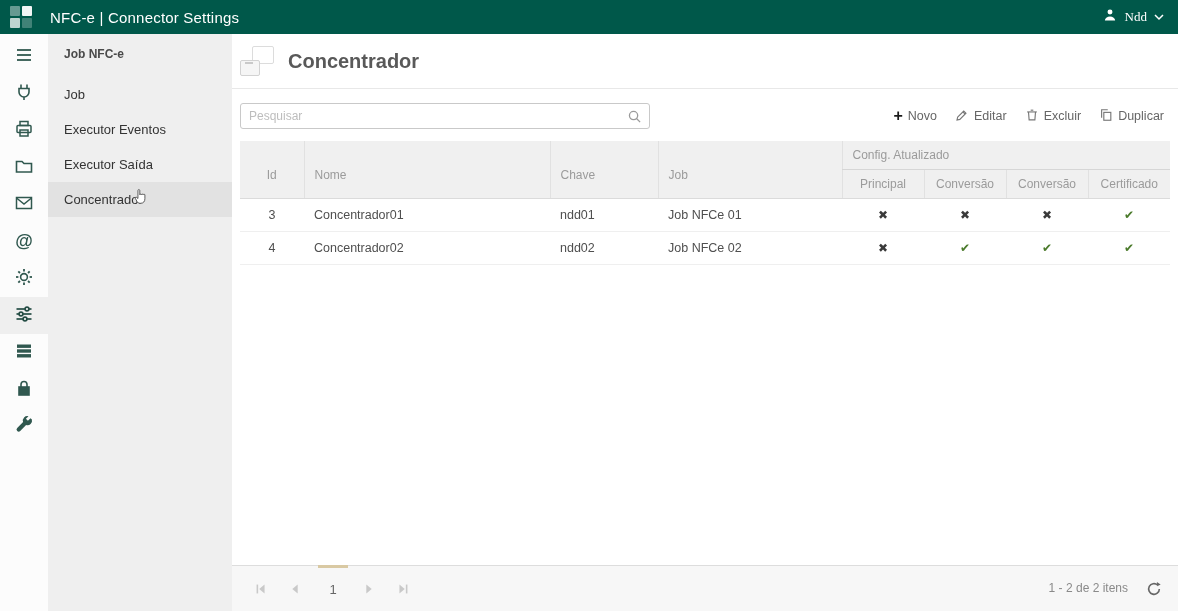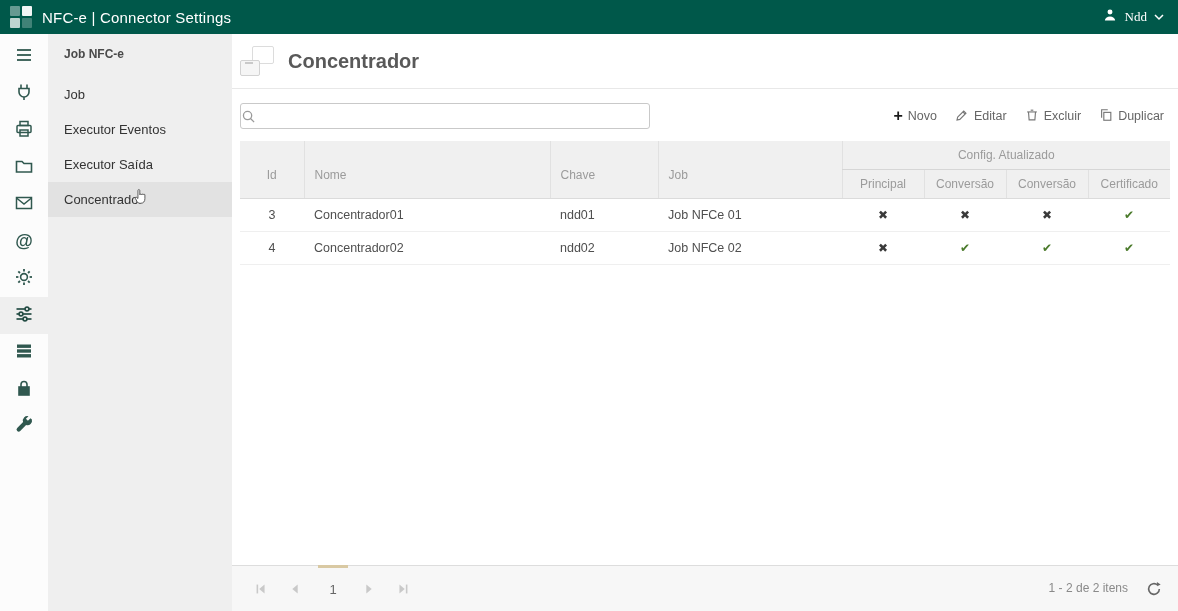--- a/index.html
+++ b/index.html
@@ -2,21 +2,21 @@
 <html style="--topbar-bg: #00584A; --check: #4A7A2A; --cross: #3A3A3A; --accent: #D9C9A3;"><head>
 <meta charset="utf-8">
 <style>
   * { box-sizing: border-box; margin: 0; padding: 0; }
   html,body { background:#fff; }
   body { font-family: "Liberation Sans", "DejaVu Sans", sans-serif; }
 
   .app { position:relative; width:1178px; height:611px; overflow:hidden; background:#fff; }
 
   
-  .topbar { height:34px; background:var(--topbar-bg,#00584A); display:flex; align-items:center; padding:0 14px 0 10px; gap:10px; }
+  .topbar { height:34px; background:var(--topbar-bg,#00584A); display:flex; align-items:center; padding:0 14px 0 10px; gap:18px; }
   .logo { width:22px; height:22px; display:grid; grid-template-columns:10px 10px; grid-template-rows:10px 10px; gap:2px; }
   .logo i { display:block; border-radius:1px; }
   .logo .a { background:rgba(255,255,255,.40); }
   .logo .b { background:rgba(255,255,255,.95); }
   .logo .c { background:rgba(255,255,255,.75); }
   .logo .d { background:rgba(255,255,255,.25); }
   .topbar-title { color:#fff; font-size:15px; letter-spacing:.2px; }
   .user { margin-left:auto; display:flex; align-items:center; gap:7px; color:#fff; font-size:13px; cursor:pointer;font-family:Liberation Serif, serif; }
 
   
@@ -51,21 +51,21 @@
 
   .toolbar { display:flex; align-items:center; gap:18px; }
   .tb-btn { display:flex; align-items:center; gap:5px; font-size:12.5px; color:#666; cursor:pointer; }
   .tb-btn .plus { font-size:16px; font-weight:700; color:#1A1A1A; line-height:1; }
 
   
   table.grid { margin:12px 14px 0 8px; width:calc(100% - 22px); border-collapse:collapse; table-layout:fixed; }
   .grid th { background:#F0F0F0; color:#9B9B9B; font-weight:400; font-size:12px; padding:7px 10px; border-left:1px solid #E1E1E1; }
   .grid th.first { border-left:none; }
   .grid th.span { vertical-align:bottom; padding-bottom:16px; text-align:left; border-bottom:1px solid #DBDBDB; }
-  .grid th.group { text-align:center; border-bottom:1px solid #D6D6D6; }
+  .grid th.group { text-align:left; border-bottom:1px solid #D6D6D6; }
   .grid th.sub { border-bottom:1px solid #DBDBDB; }
   .grid th.c { text-align:center; }
   .grid td { font-size:12.5px; color:#4F4F4F; padding:9px 10px; border-bottom:1px solid #EFEFEF; }
   .grid td.c { text-align:center; }
   .grid .mark { font-size:12px; font-weight:700; text-align:center; }
   .grid .mark.ok { color:var(--check,#4A7A2A); }
   .grid .mark.no { color:var(--cross,#3A3A3A); }
   .grid tbody tr { cursor:pointer; }
 
   .spacer { flex:1; }
@@ -224,20 +224,21 @@
         <div class="hdr-icon">
             <i class="back"></i>
             <i class="front"></i>
             <i class="dash"></i>
           </div>
         <div class="page-title">Concentrador</div>
       </div>
 
       <div class="tools-row">
         <div class="search-box">
+          <input type="text" placeholder="Pesquisar" style="">
           <span class="search-icon">
             <svg width="15" height="15" viewBox="0 0 16 16">
                 <g stroke="#9A9A9A" stroke-width="1.4" fill="none">
                   <circle cx="7" cy="7" r="4.4"></circle>
                   <line x1="10.4" y1="10.4" x2="14" y2="14"></line>
                 </g>
               </svg>
           </span>
         </div>
         <div class="toolbar">

